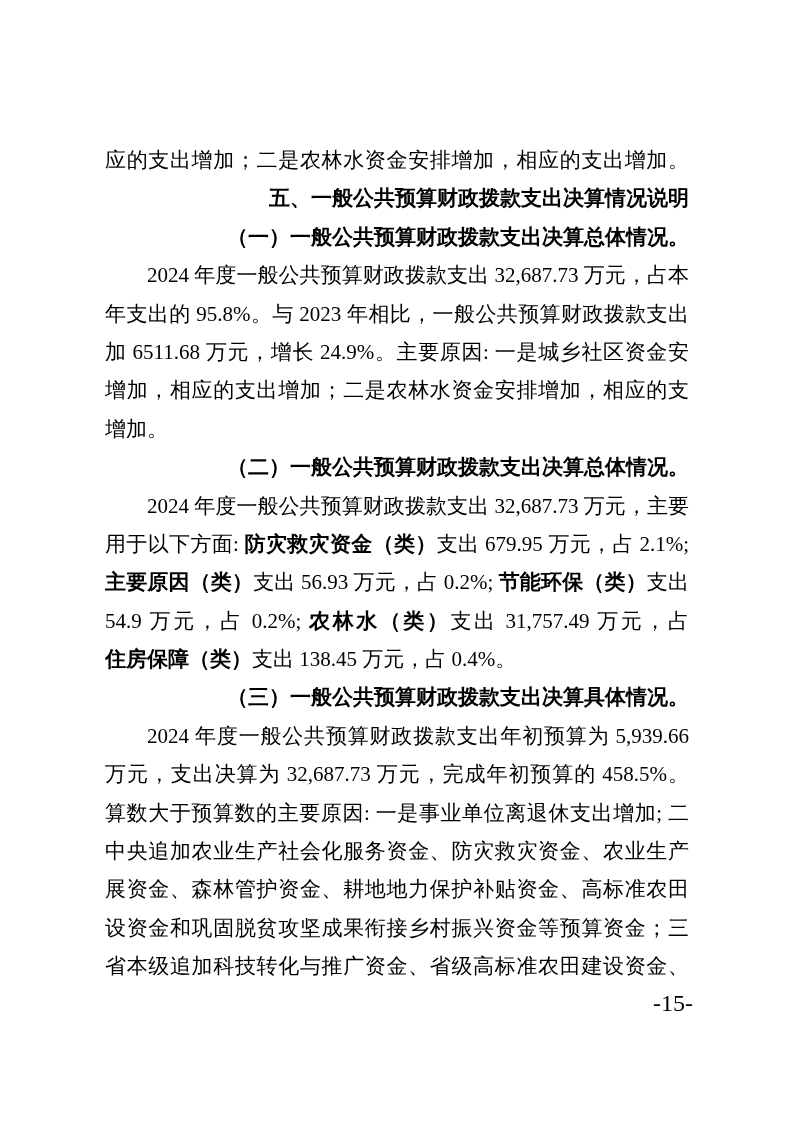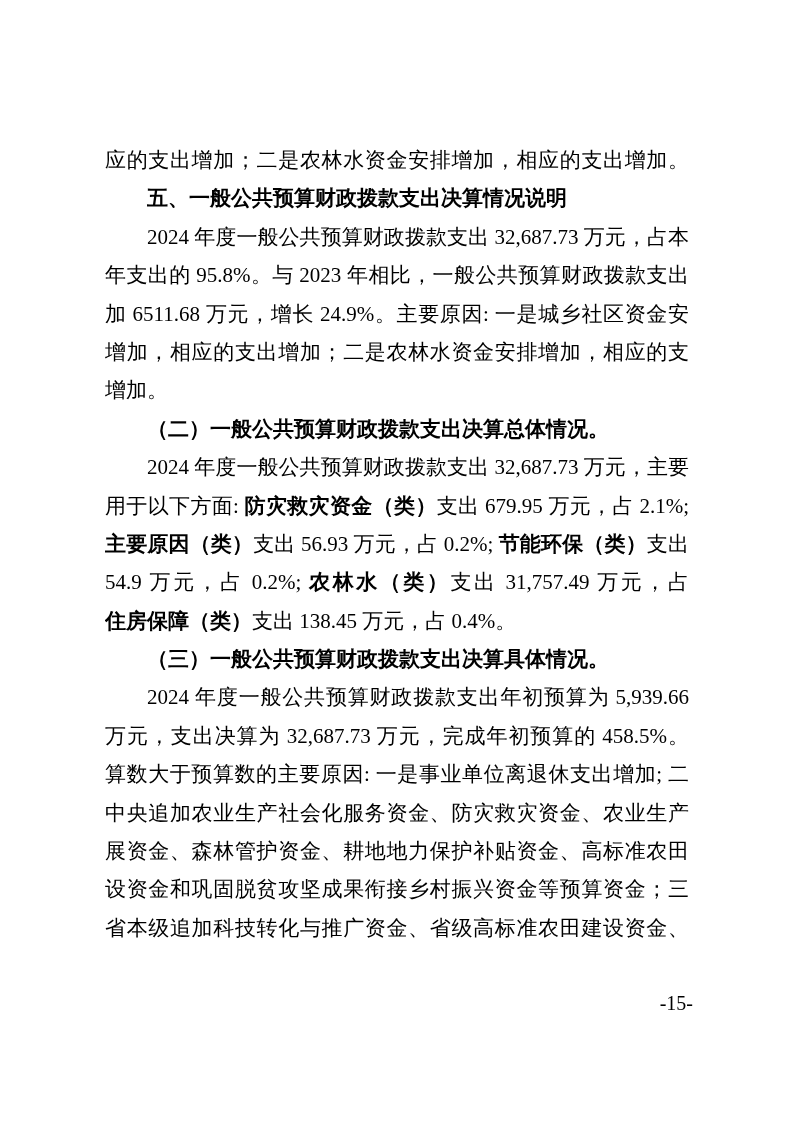--- a/index.html
+++ b/index.html
@@ -33,45 +33,47 @@
     overflow: hidden;
     text-align: left;
     white-space: pre-wrap;
   }
   .line.justify {
     text-align: justify;
     text-align-last: justify;
   }
   .line.indent {
     text-indent: 42px;
+    text-align: right;
   }
   .line.heading {
     font-family: "Liberation Sans", "DejaVu Sans", sans-serif;
     font-weight: bold;
   }
   .seg.bold {
     font-weight: bold;
     font-family: "Liberation Sans", "DejaVu Sans", sans-serif;
   }
   .page-number {
     position: absolute;
     top: 991px;
     right: 101px;
-    font-size: 20px;
+    font-size: 24px;
     line-height: 24px;
     font-family: "Liberation Serif", "DejaVu Serif", serif;
   }
 </style>
 </head>
 <body style="--page-bg: #ffffff; --text-color: #000000;">
 
 <div class="doc-page">
   <div class="doc-lines">
       <div class="line body justify"><span class="seg">应的支出增加；二是农林水资金安排增加，相应的支出增加。</span></div>
       <div class="line heading indent"><span class="seg bold">五、一般公共预算财政拨款支出决算情况说明</span></div>
+      <div class="line heading indent"><span class="seg bold">（一）一般公共预算财政拨款支出决算总体情况。</span></div>
       <div class="line body indent justify"><span class="seg">2024 年度一般公共预算财政拨款支出 32,687.73 万元，占本</span></div>
       <div class="line body justify"><span class="seg">年支出的 95.8%。与 2023 年相比，一般公共预算财政拨款支出增</span></div>
       <div class="line body justify"><span class="seg">加 6511.68 万元，增长 24.9%。主要原因: 一是城乡社区资金安排</span></div>
       <div class="line body justify"><span class="seg">增加，相应的支出增加；二是农林水资金安排增加，相应的支出</span></div>
       <div class="line body"><span class="seg">增加。</span></div>
       <div class="line heading indent"><span class="seg bold">（二）一般公共预算财政拨款支出决算总体情况。</span></div>
       <div class="line body indent justify"><span class="seg">2024 年度一般公共预算财政拨款支出 32,687.73 万元，主要</span></div>
       <div class="line body justify"><span class="seg">用于以下方面: </span><span class="seg bold">防灾救灾资金（类）</span><span class="seg">支出 679.95 万元，占 2.1%;</span></div>
       <div class="line body justify"><span class="seg bold">主要原因（类）</span><span class="seg">支出 56.93 万元，占 0.2%; </span><span class="seg bold">节能环保（类）</span><span class="seg">支出</span></div>
       <div class="line body justify"><span class="seg">54.9 万元，占 0.2%; </span><span class="seg bold">农林水（类）</span><span class="seg">支出 31,757.49 万元，占 97.1%;</span></div>

